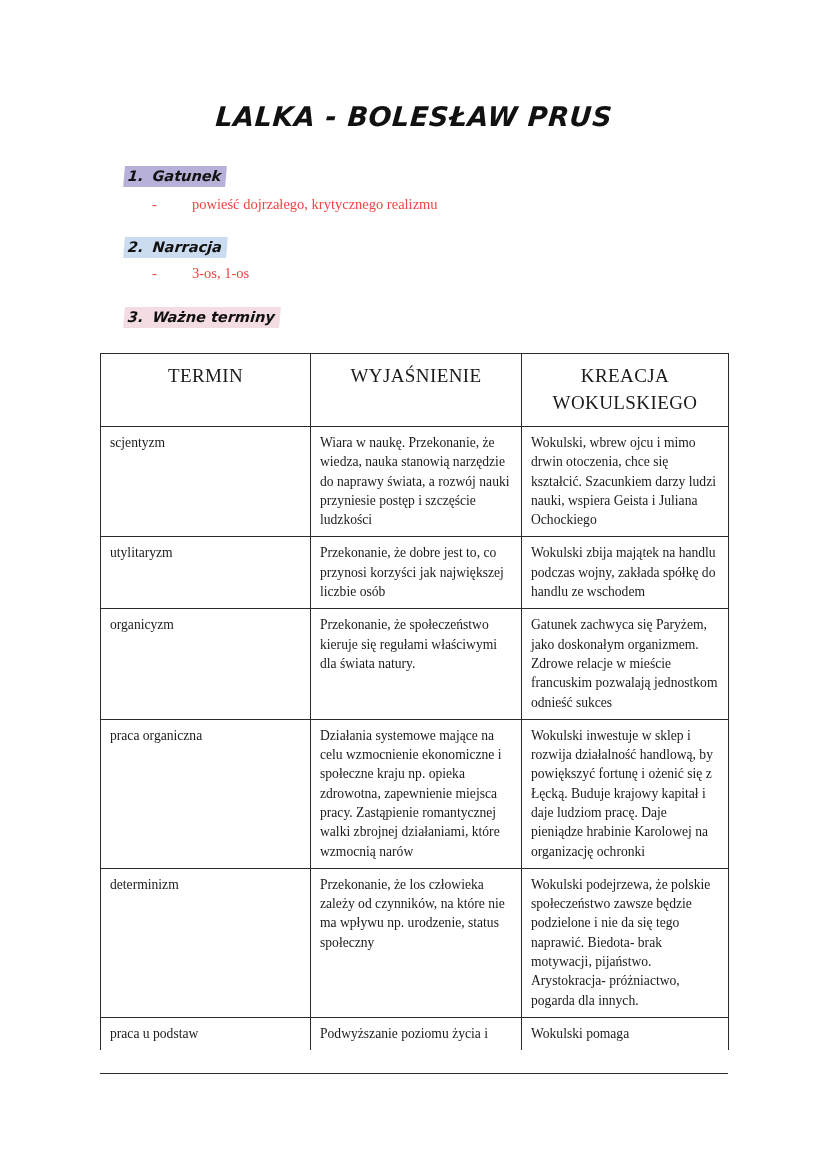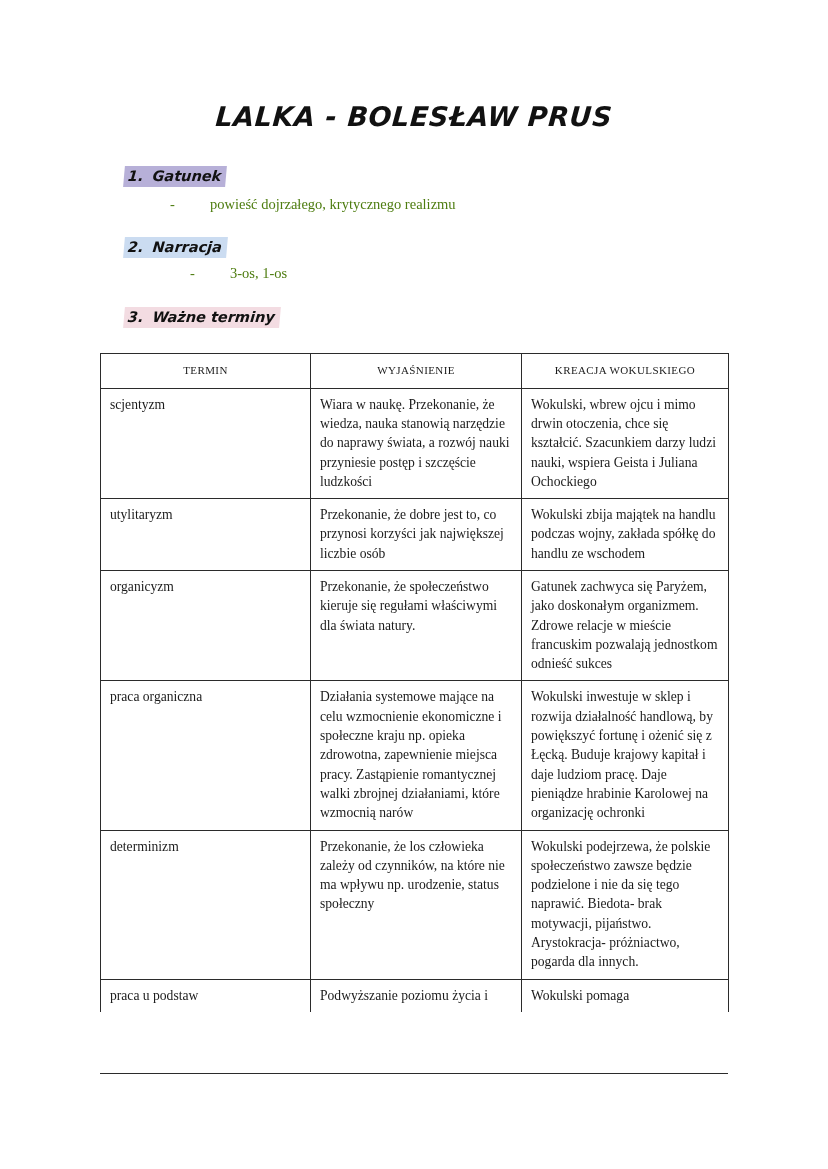--- a/index.html
+++ b/index.html
@@ -54,32 +54,32 @@
   }
   .section-head .num { margin-right: 9px; }
 
   #head-1 { top: 166px; background: #b7b0d8; }
   #head-2 { top: 237px; background: #cbdcf1; }
   #head-3 { top: 307px; background: #f3dce2; }
 
   
   .bullet-line {
     position: absolute;
-    left: 170px;
+    left: 152px;
     font-family: "Liberation Serif", serif;
     font-size: 14.5px;
-    color: #4d7c0f;
+    color: #ef4444;
     white-space: nowrap;
   }
   .bullet-line .dash {
     display: inline-block;
     width: 40px;
   }
   #bullet-1 { top: 196px; }
-  #bullet-2 { top: 265px; margin-left: 20px; }
+  #bullet-2 { top: 265px; }
 
   
   .terms-table {
     position: absolute;
     left: 100px;
     top: 353px;
     width: 628px;
     border-collapse: collapse;
     table-layout: fixed;
     font-family: "Liberation Serif", serif;
@@ -92,21 +92,21 @@
   .terms-table td {
     border: 1.4px solid #2b2b2b;
     vertical-align: top;
     padding: 6px 9px 7px 9px;
     font-size: 13.6px;
     line-height: 1.42;
     color: #1b1b1b;
   }
   .terms-table th {
     font-weight: normal;
-    font-size: 11px;
+    font-size: 19px;
     letter-spacing: 0.4px;
     padding-top: 9px;
     padding-bottom: 9px;
   }
   .terms-table td.term-cell {
     white-space: nowrap;
   }
 
   
   .clip-row td {

